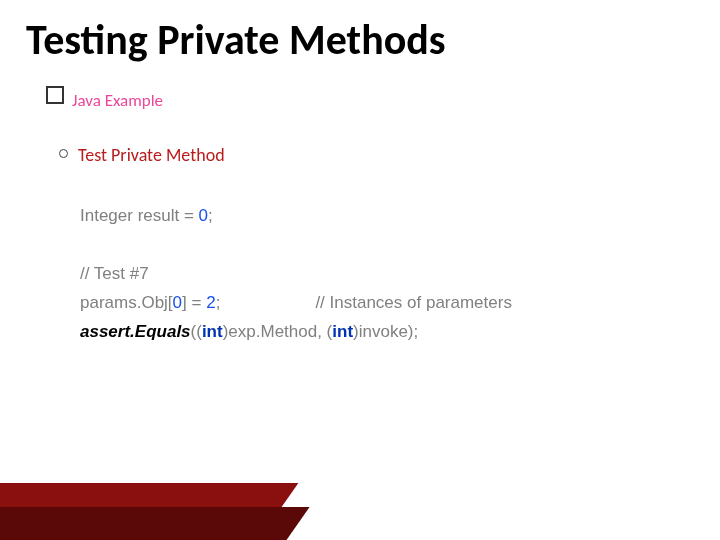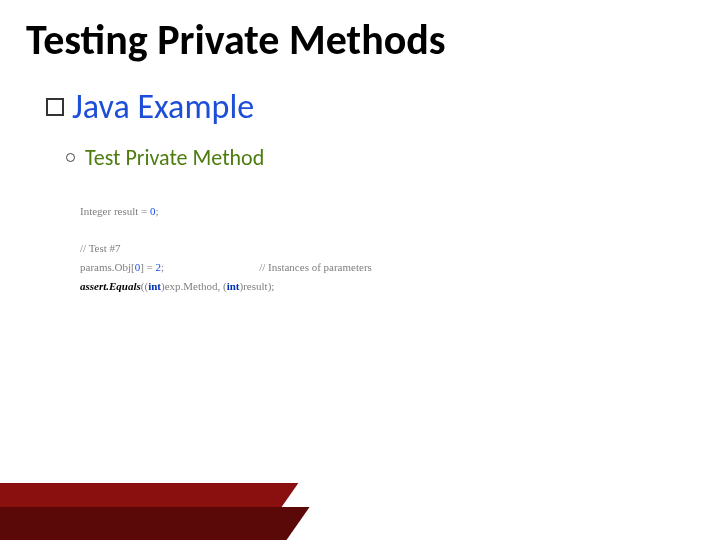--- a/index.html
+++ b/index.html
@@ -1,22 +1,22 @@
 <!DOCTYPE html>
 <html><head>
 <meta charset="utf-8">
 <style>
   html,body{margin:0;padding:0;width:720px;height:540px;background:#fff;font-family:"Segoe UI",Calibri,Arial,sans-serif;overflow:hidden}
   .slide{position:relative;width:720px;height:540px}
   .title{position:absolute;left:26px;top:14px;font-size:42px;font-weight:700;color:#000;letter-spacing:0}
-  .bullet1{position:absolute;left:46px;top:86px;font-size:34px;color:#1d4ed8}
+  .bullet1{position:absolute;left:46px;top:86px;font-size:17px;color:#ec4899}
   .box{display:inline-block;width:14px;height:14px;border:2px solid #333;margin-right:8px;vertical-align:2px}
-  .bullet2{position:absolute;left:66px;top:144px;font-size:22px;color:#4d7c0f}
+  .bullet2{position:absolute;left:59px;top:144px;font-size:18px;color:#b91c1c}
   .ring{display:inline-block;width:7px;height:7px;border:1.5px solid #444;border-radius:50%;margin-right:10px;vertical-align:3px}
-  .code{position:absolute;left:80px;top:202px;right:16px;font-family:Liberation Serif, serif;font-size:11px;line-height:1.7;white-space:nowrap;color:#808080}
+  .code{position:absolute;left:80px;top:202px;right:16px;font-family:Liberation Sans, sans-serif;font-size:17px;line-height:1.7;white-space:nowrap;color:#808080}
   .code .line{display:block}
   .kw{color:#0033b3;font-weight:700}
   .gray{color:#808080}
   .lit{color:#1750eb}
   .fn{color:#000;font-style:italic;font-weight:700}
   .cm{color:#808080}
   .side-cm{display:inline-block;margin-left:95px}
   .deco{position:absolute;left:-50px;bottom:-18px;width:340px;height:75px}
   .deco .band1{position:absolute;left:0;top:0;width:100%;height:24px;background:#8a0f0f;transform:skewX(-35deg)}
   .deco .band2{position:absolute;left:0;top:24px;width:100%;height:56px;background:#5a0808;transform:skewX(-35deg)}
@@ -33,20 +33,20 @@
 
   <div class="bullet2">
     <span class="ring"></span><span>Test Private Method</span>
   </div>
 
   <div class="code">
     <span class="line"><span class="gray">Integer result = </span><span class="lit">0</span><span class="gray">;</span></span>
     <span class="line">&nbsp;</span>
     <span class="line"><span class="cm">// Test #7</span></span>
     <span class="line"><span class="gray">params.Obj[</span><span class="lit">0</span><span class="gray">] = </span><span class="lit">2</span><span class="gray">;</span><span class="side-cm cm">// Instances of parameters</span></span>
-    <span class="line"><span class="fn">assert.Equals</span><span class="gray">((</span><span class="kw">int</span><span class="gray">)exp.Method, (</span><span class="kw">int</span><span class="gray">)result);</span></span>
+    <span class="line"><span class="fn">assert.Equals</span><span class="gray">((</span><span class="kw">int</span><span class="gray">)exp.Method, (</span><span class="kw">int</span><span class="gray">)invoke);</span></span>
   </div>
 
   <div class="deco">
     <div class="band1"></div>
     <div class="band2"></div>
   </div>
 </div>
 
 </body></html>

